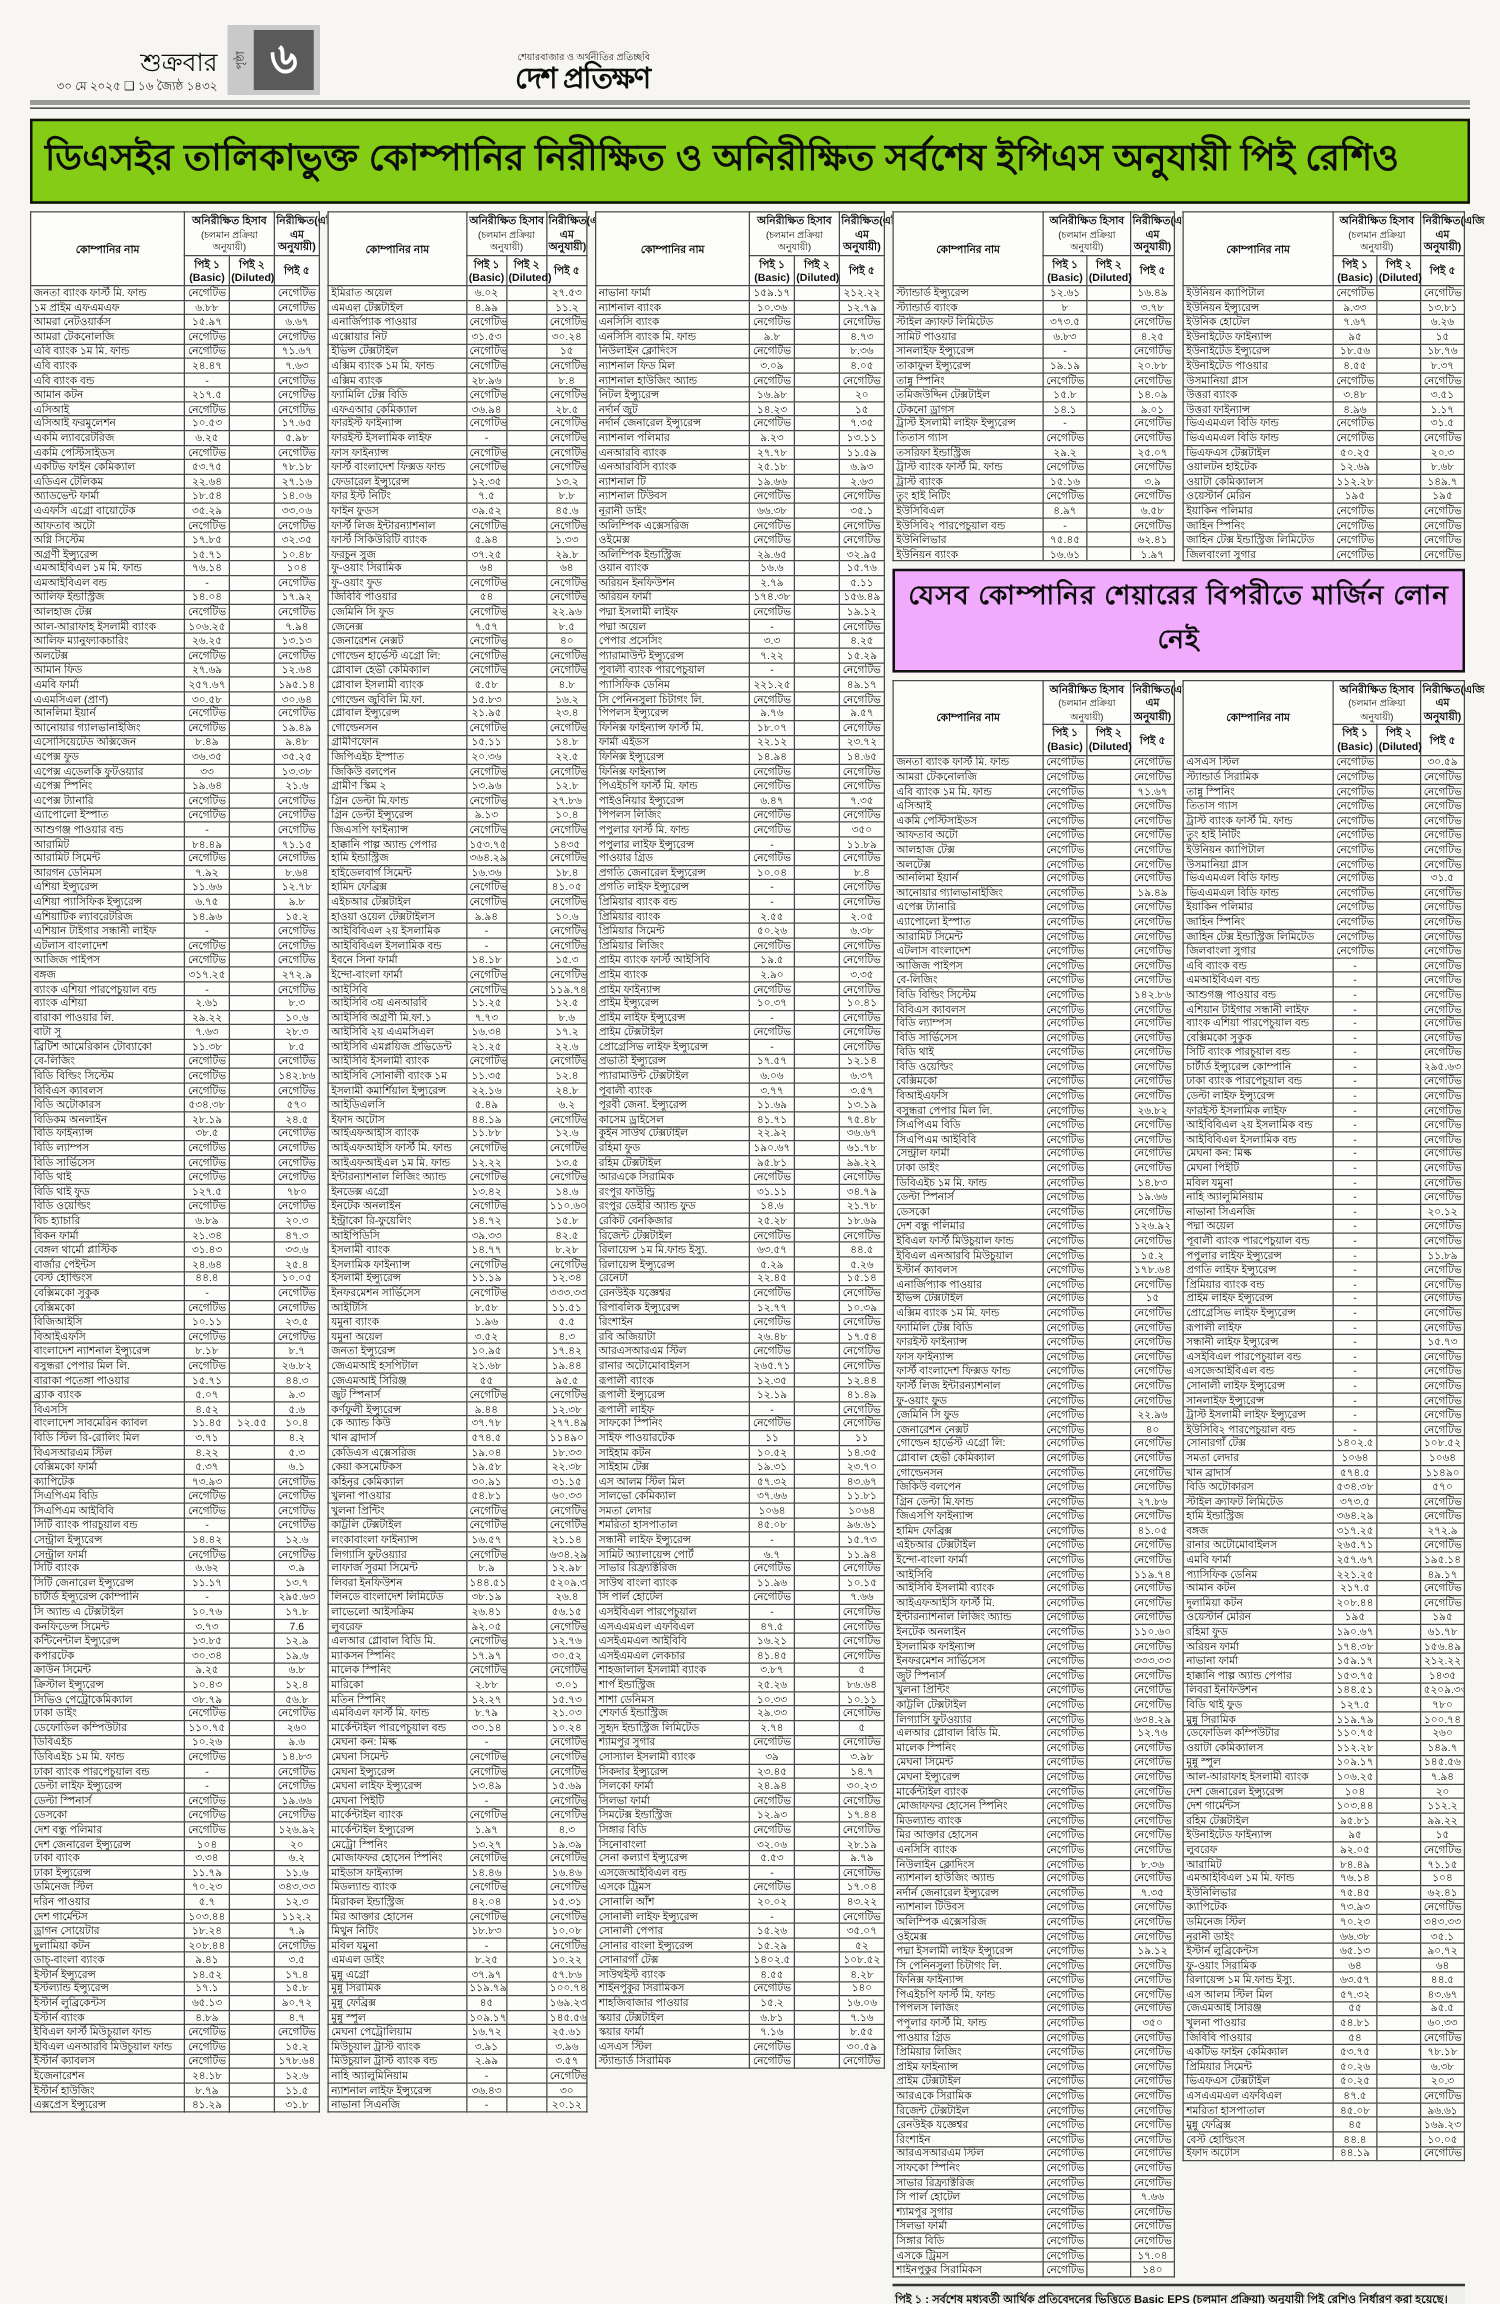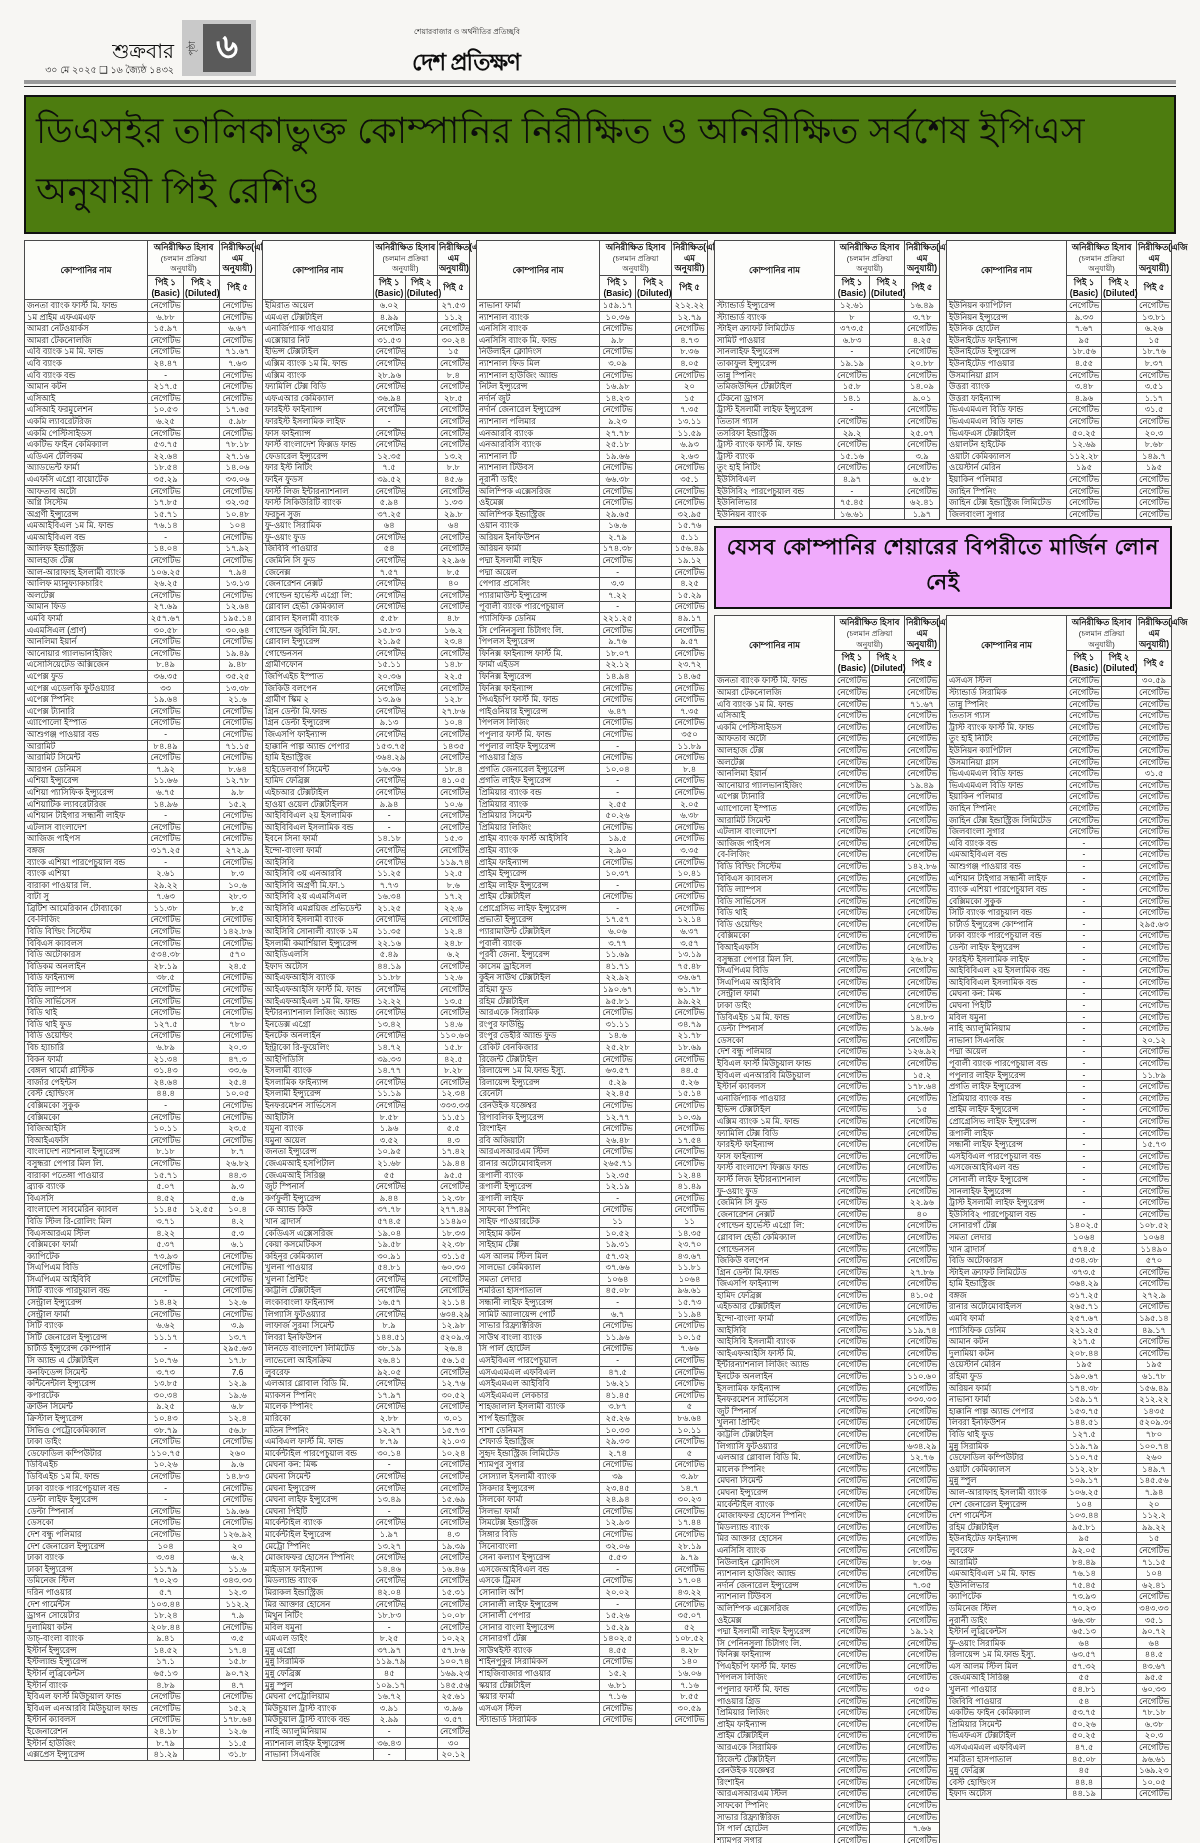--- a/index.html
+++ b/index.html
@@ -10,25 +10,25 @@
   .masthead{display:flex;align-items:flex-end;height:66px;position:relative;}
   .date-block{width:150px;text-align:right;padding-right:8px;line-height:1.25;}
   .weekday{font-weight:normal;font-size:20px;}
   .dateline{font-size:9.5px;color:#222;}
   .pagebox{width:74px;height:56px;background:#c9c9c9;display:flex;align-items:center;position:relative;margin-right:14px;}
   .pagebox .plabel{writing-mode:vertical-rl;transform:rotate(180deg);font-size:9px;color:#333;padding:2px;}
   .pagebox .pnum{width:48px;height:48px;background:#5a5a5a;color:#fff;font-size:34px;font-weight:bold;
                  display:flex;align-items:center;justify-content:center;margin-left:2px;}
   .head-title{flex:1;font-size:27px;font-weight:bold;padding-bottom:8px;letter-spacing:.5px;}
   .logo-block{width:250px;text-align:right;line-height:1;padding-bottom:2px;}
-  .logo-tagline{font-size:7.5px;color:#222;margin-bottom:16px;}
+  .logo-tagline{font-size:7.5px;color:#222;margin-bottom:2px;}
   .logo-text{font-size:23px;font-weight:900;letter-spacing:-1px;}
   .rule{border-top:4px solid #9a9a9a;border-bottom:1px solid #222;height:2px;margin:4px 0 8px 0;}
   
-  .main-heading{border:2.5px solid #111;background:#4d7c0f;font-size:36px;font-weight:normal;
+  .main-heading{border:2.5px solid #111;background:#84cc16;font-size:29px;font-weight:bold;
                 padding:6px 10px 9px 10px;margin-bottom:6px;letter-spacing:.2px;}
   
   .tables-area{display:grid;grid-template-columns:232px 208px 232px 226px 226px;column-gap:6px;align-items:start;}
   .right-region{grid-column:4/6;display:flex;flex-direction:column;}
   .pair{display:flex;gap:6px;align-items:flex-start;}
   .pair table{flex:1;}
   table.pe{border-collapse:collapse;width:100%;background:#fdfdfb;table-layout:fixed;}
   table.pe th,table.pe td{border:1px solid #4a4a4a;}
   table.pe th{font-size:8.5px;padding:1px;line-height:1.25;font-weight:bold;text-align:center;}
   th.th-name{font-size:11px;width:52%;}

